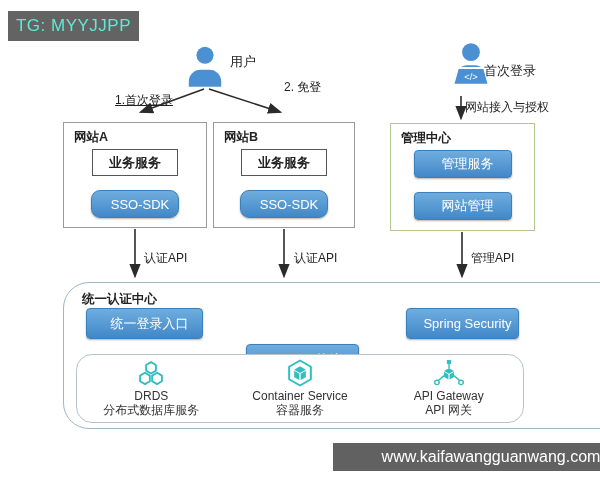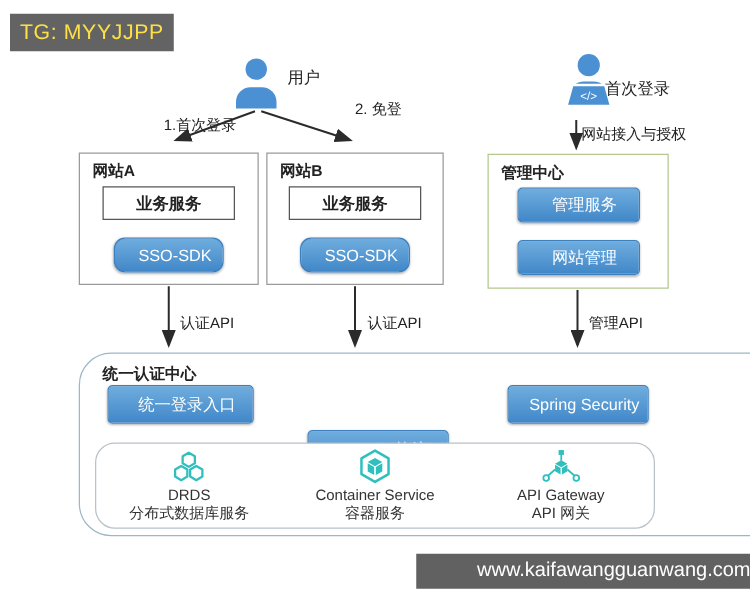--- a/index.html
+++ b/index.html
@@ -2,31 +2,31 @@
 <html><head>
 <meta charset="utf-8">
 <style>
   * { margin:0; padding:0; box-sizing:border-box; }
   html,body { width:600px; height:480px; }
   body { font-family:"Liberation Sans","DejaVu Sans",sans-serif; background:#ffffff; position:relative; overflow:hidden; }
   .abs { position:absolute; }
   .canvas { position:absolute; left:0; top:0; width:600px; height:480px; }
   svg.arrow-layer { position:absolute; left:0; top:0; pointer-events:none; }
 
-  .badge { left:8px; top:11px; width:131px; height:30px; background:#636363; color:#fde047;
+  .badge { left:8px; top:11px; width:131px; height:30px; background:#636363; color:#5eead4;
            font-size:17px; display:flex; align-items:center; justify-content:center; letter-spacing:.5px; }
   .watermark { left:333px; top:443px; width:316px; height:28px; background:#616161; color:#fff;
            font-size:16px; display:flex; align-items:center; justify-content:center; }
 
   .edge-label { font-size:12px; color:#222; white-space:nowrap; }
   .actor-label { font-size:13px; color:#222; white-space:nowrap; }
 
   .site-box { border:1px solid #9a9a9a; background:#fff; }
   .box-title { position:absolute; left:10px; top:6px; font-size:12.5px; font-weight:bold; color:#222; white-space:nowrap; }
-  .biz-box { position:absolute; top:26px; left:50%; transform:translateX(-50%); width:106px; height:27px;
+  .biz-box { position:absolute; top:26px; left:50%; transform:translateX(-50%); width:86px; height:27px;
              border:1.5px solid #555; background:#fff; display:flex; align-items:center; justify-content:center;
              font-size:13px; color:#222; font-weight:bold; }
   .blue-btn { background:linear-gradient(180deg,#6fadde 0%,#4187c8 100%); border:1px solid #3c7fbd;
               color:#fff; border-radius:4px; display:flex; align-items:center; justify-content:center;
               font-size:13px; box-shadow:0 1px 2px rgba(0,0,0,.3); white-space:nowrap;padding-left:10px; }
   .sdk-btn { position:absolute; top:67px; left:50%; transform:translateX(-50%); width:88px; height:28px; border-radius:9px; }
   .ac-btn { position:absolute; left:50%; transform:translateX(-50%); width:98px; height:28px; }
 
   .admin-box { border:1px solid #b4c78d; background:#fff; }
 
@@ -74,21 +74,21 @@
   <div class="abs" style="left:443px; top:41px; width:56px; height:54px;">
     <svg width="56" height="54" viewBox="0 0 60 56">
       <circle cx="30" cy="11" r="9.5" fill="#4a90d2"></circle>
       <path d="M13 40 v-2 a13 13 0 0 1 13-13 h8 a13 13 0 0 1 13 13 v2 z" fill="#4a90d2"></path>
       <path d="M16 28 L44 28 L49 46 L11 46 Z" fill="#4a90d2" stroke="#ffffff" stroke-width="2"></path>
       <text x="30" y="41" text-anchor="middle" font-size="10" fill="#ffffff">&lt;/&gt;</text>
     </svg>
   </div>
   <div class="abs actor-label" style="left:484px; top:62px;">首次登录</div>
 
-  <div class="abs edge-label" style="left:131px; top:92px;">1.首次登录</div>
+  <div class="abs edge-label" style="left:115px; top:92px;text-decoration:underline;">1.首次登录</div>
   <div class="abs edge-label" style="left:240px; top:79px;margin-left:44px;">2. 免登</div>
   <div class="abs edge-label" style="left:465px; top:99px;">网站接入与授权</div>
   <div class="abs edge-label" style="left:144px; top:250px;">认证API</div>
   <div class="abs edge-label" style="left:294px; top:250px;">认证API</div>
   <div class="abs edge-label" style="left:471px; top:250px;">管理API</div>
 
   <div class="abs site-box" style="left:63px; top:122px; width:144px; height:106px;">
     <div class="box-title">网站A</div>
     <div class="biz-box">业务服务</div>
     <div class="blue-btn sdk-btn">SSO-SDK</div>

